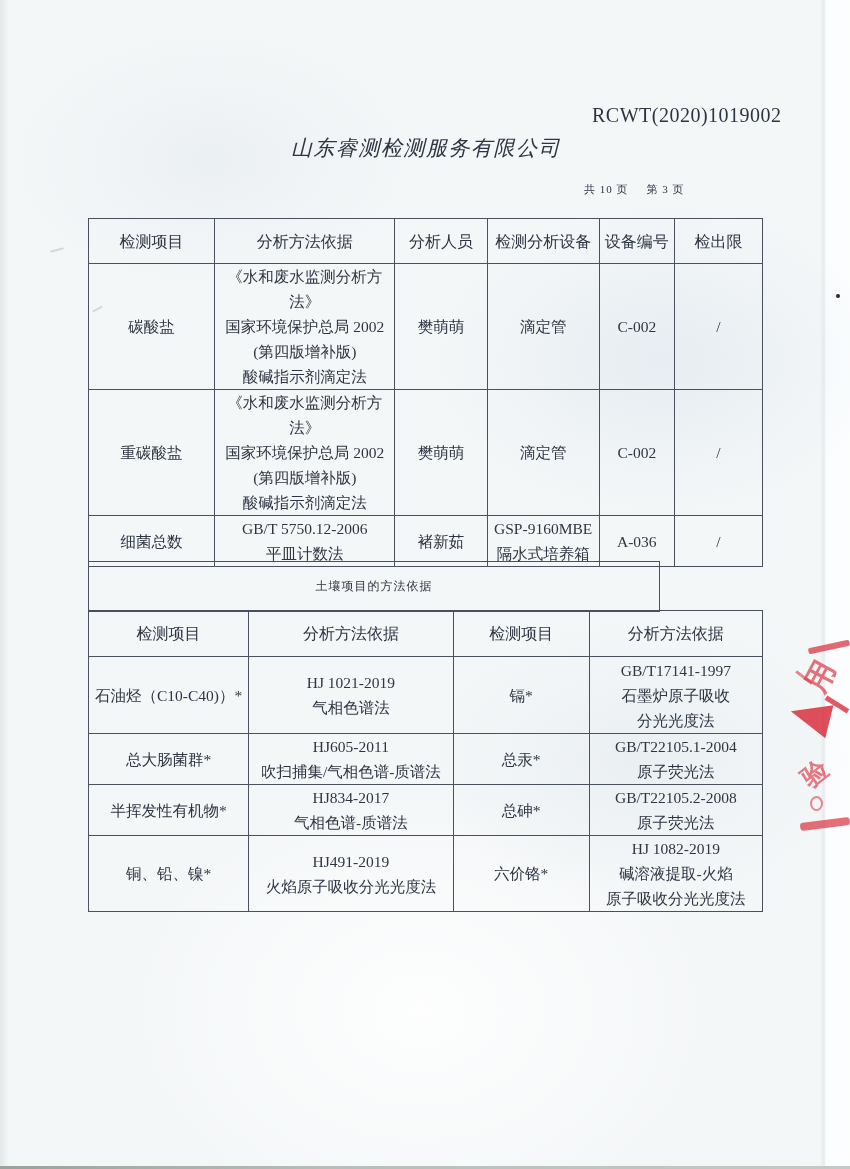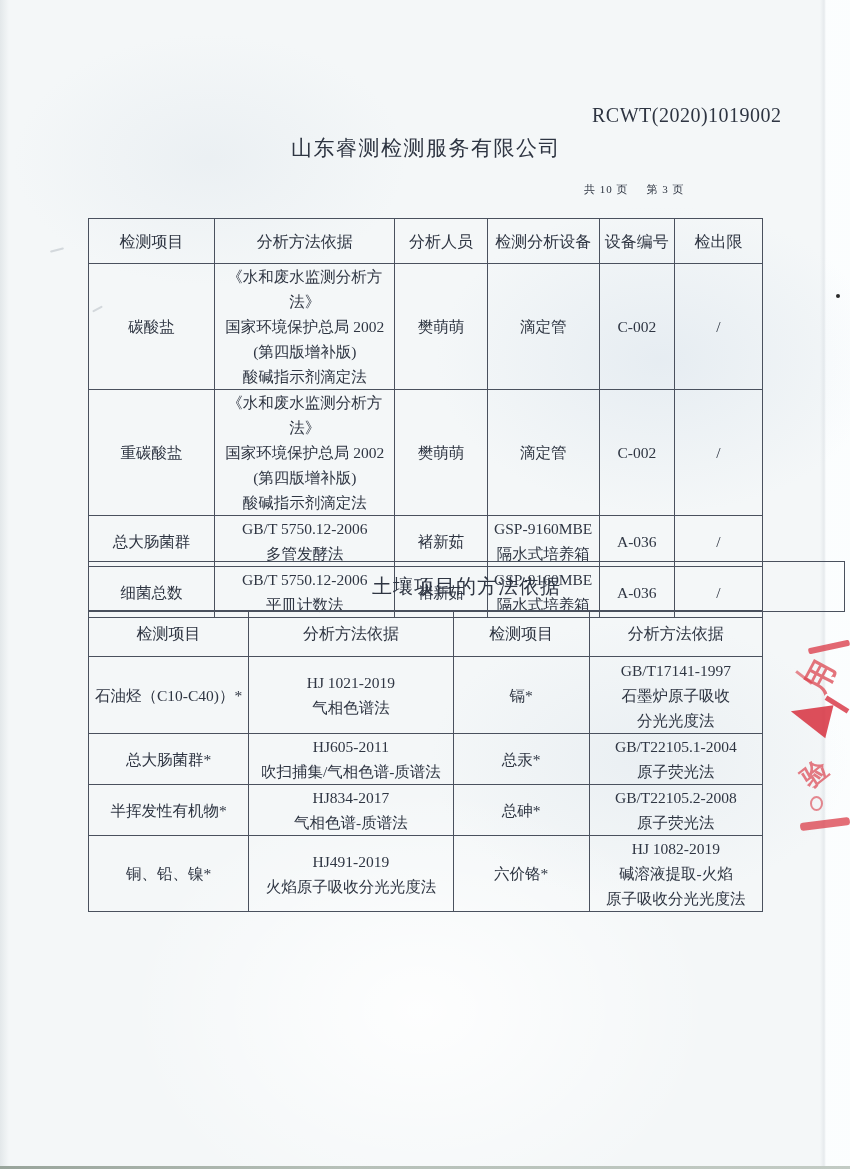--- a/index.html
+++ b/index.html
@@ -13,37 +13,37 @@
       radial-gradient(ellipse 300px 200px at 640px 760px, rgba(211,221,230,.30), transparent 70%),
       radial-gradient(ellipse 420px 320px at 420px 1010px, rgba(255,255,255,.85), transparent 70%),
       linear-gradient(90deg,#e3e8ea 0px, rgba(244,247,248,0) 9px),
       linear-gradient(270deg, rgba(252,254,255,.9) 0px, rgba(252,254,255,.9) 24px, rgba(205,211,216,.35) 26px, rgba(244,247,248,0) 30px);
   }
   .page::after{ 
     content:"";position:absolute;left:0;bottom:0;width:100%;height:3px;
     background:linear-gradient(90deg,#98a49b,#b6c0b8 40%,#c2cbc4);
   }
   .report-number{position:absolute;left:592px;top:104px;font-size:20px;letter-spacing:.5px;}
-  .company-name{position:absolute;left:291px;top:134px;font-size:21px;letter-spacing:1.5px;}
+  .company-name{position:absolute;left:291px;top:134px;font-size:21px;letter-spacing:1.5px;font-style:italic;}
   .report-title{position:absolute;left:335px;top:164px;font-size:31px;font-weight:bold;letter-spacing:2px;word-spacing:9px;}
   .page-info{position:absolute;left:584px;top:182px;font-size:11px;letter-spacing:1px;}
   .page-info span + span{margin-left:18px;}
 
   table.t{position:absolute;left:88px;border-collapse:collapse;table-layout:fixed;}
   .t th,.t td{
     border:1px solid #4a515e;text-align:center;vertical-align:middle;
     font-weight:normal;white-space:pre-line;padding:0 3px;
     font-size:15.5px;line-height:25px;
   }
   .t th{font-size:16px;}
   .t1{top:218px;width:675px;}
   .section-row{
-    position:absolute;left:88px;top:561px;width:757px;height:51px;box-sizing:border-box;
+    position:absolute;left:88px;top:561px;width:572px;height:51px;box-sizing:border-box;
     border:1px solid #4a515e;display:flex;align-items:center;justify-content:center;
-    font-size:20px;letter-spacing:1px;
+    font-size:12px;letter-spacing:1px;
   }
   .t2{top:610px;width:675px;}
 
   
   .ink-dot{position:absolute;left:836px;top:294px;width:4px;height:4px;border-radius:50%;background:#2a2a2a;}
   .smudge{position:absolute;background:rgba(125,135,148,.28);border-radius:2px;}
   .smudge.a{left:50px;top:249px;width:14px;height:2px;transform:rotate(-14deg);}
   .smudge.b{left:92px;top:308px;width:11px;height:2px;transform:rotate(-28deg);}
 
   
@@ -99,30 +99,20 @@
       </tr>
       <tr style="height:93px">
         <td>重碳酸盐</td>
         <td>《水和废水监测分析方法》
 国家环境保护总局 2002
 (第四版增补版)
 酸碱指示剂滴定法</td>
         <td>樊萌萌</td>
         <td>滴定管</td>
         <td>C-002</td>
-        <td>/</td>
-      </tr>
-      <tr style="height:49px">
-        <td>总大肠菌群</td>
-        <td>GB/T 5750.12-2006
-多管发酵法</td>
-        <td>褚新茹</td>
-        <td>GSP-9160MBE
-隔水式培养箱</td>
-        <td>A-036</td>
         <td>/</td>
       </tr>
       <tr style="height:50px">
         <td>细菌总数</td>
         <td>GB/T 5750.12-2006
 平皿计数法</td>
         <td>褚新茹</td>
         <td>GSP-9160MBE
 隔水式培养箱</td>
         <td>A-036</td>

